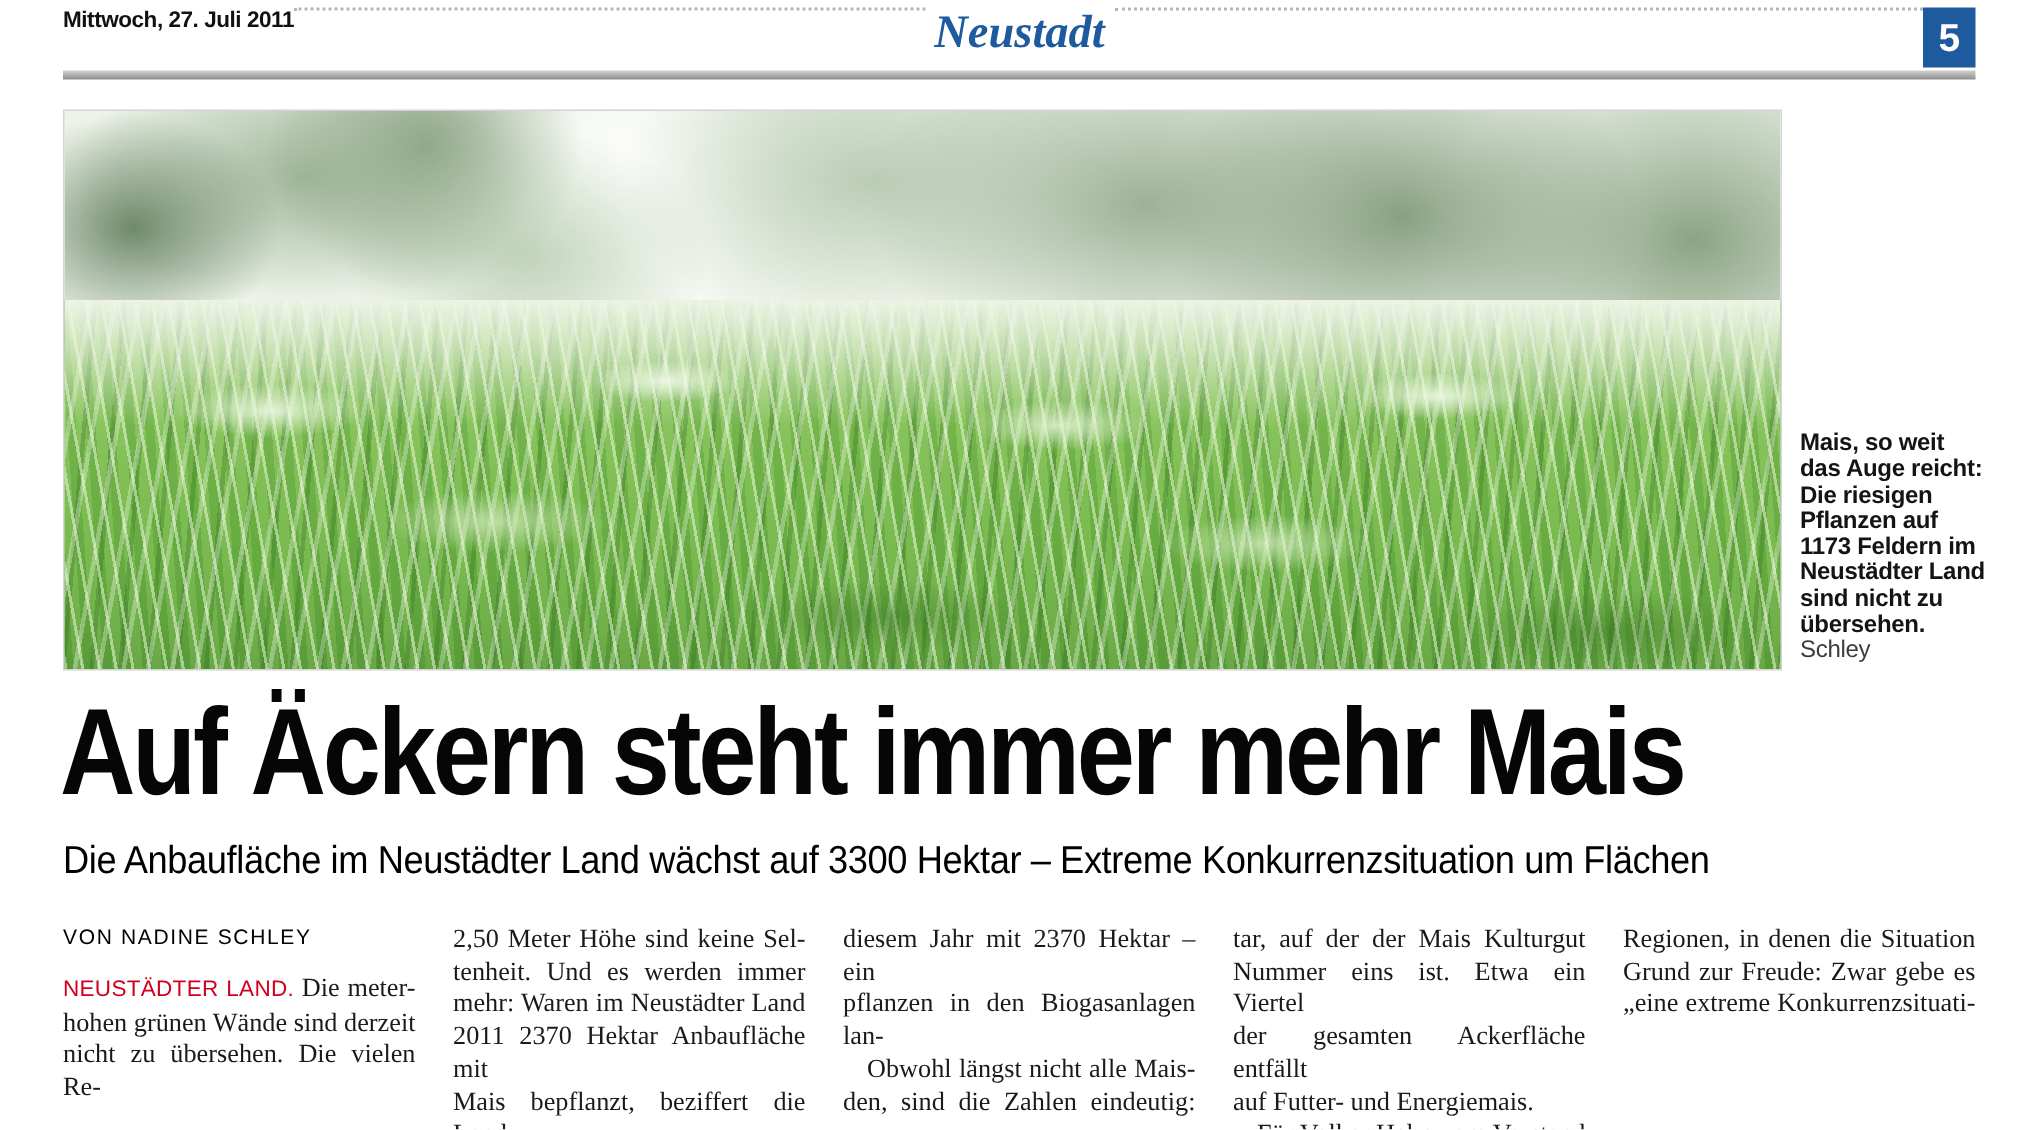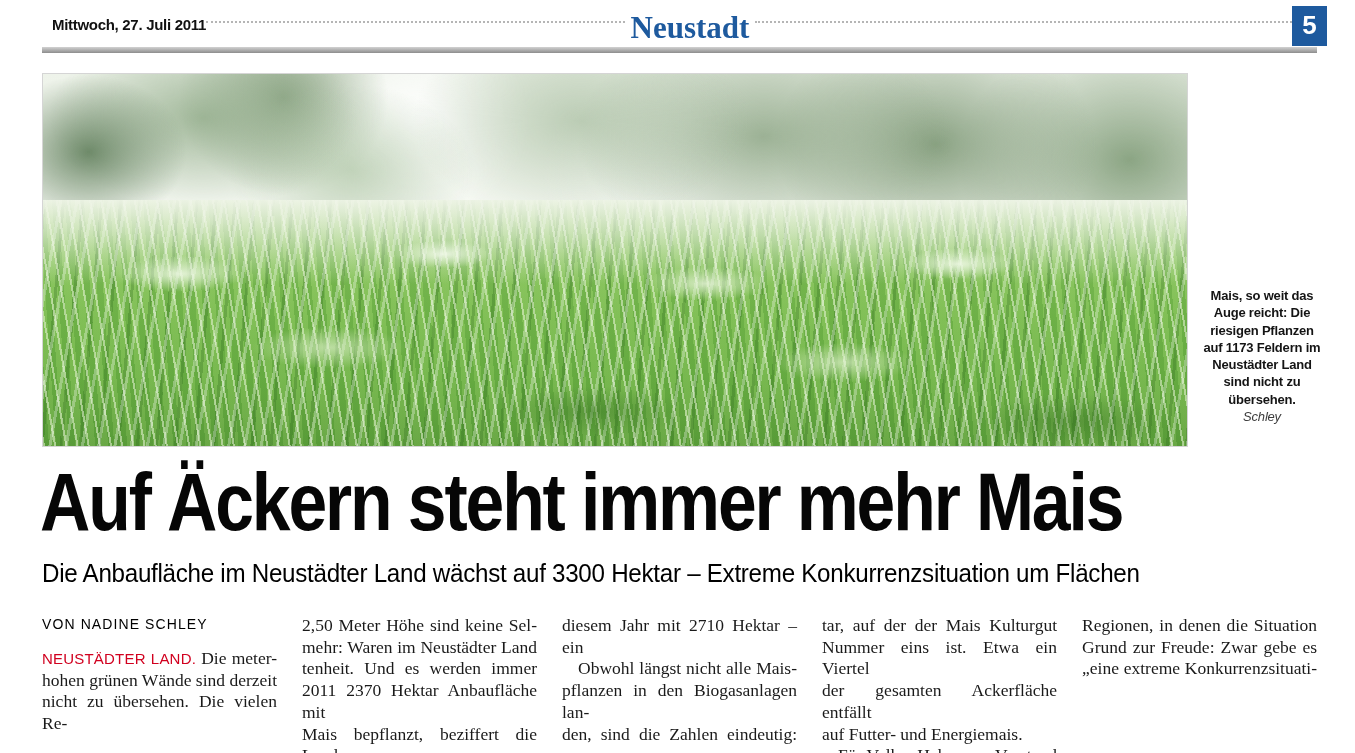--- a/index.html
+++ b/index.html
@@ -2,32 +2,32 @@
 <html lang="de" style="--blue: #1e5a9e; --red: #d1001f;"><head>
 <meta charset="utf-8">
 <style>
   html,body{margin:0;padding:0;background:#ffffff;}
   .page{
     position:relative;width:1355px;height:753px;overflow:hidden;
     background:#ffffff;font-family:"Liberation Serif",serif;color:#1a1a1a;
   }
   
   .header{
-    position:absolute;left:52px;top:5px;width:1275px;height:41px;
-    display:flex;align-items:center;
+    position:absolute;left:42px;top:5px;width:1275px;height:41px;
+    display:flex;align-items:flex-start;
   }
   .dateline{
     font-family:"Liberation Sans",sans-serif;font-weight:700;font-size:15px;
     letter-spacing:-0.3px;color:#111;margin-bottom:3px;white-space:nowrap;
   }
   .leader{height:0;border-bottom:2px dotted #b5b5b5;margin-bottom:8px;}
   .leader.l{flex:0.78;} .leader.r{flex:1;}
   .section-title{
     font-family:"Liberation Serif",serif;font-weight:700;font-size:31px;
-    color:var(--blue,#1e5a9e);margin:0 6px -4px 6px;white-space:nowrap;line-height:1;
+    color:var(--blue,#1e5a9e);margin:0 6px -4px 6px;white-space:nowrap;line-height:1;font-style:italic;
   }
   .pagebox{
     flex:0 0 auto;width:35px;height:40px;background:var(--blue,#1e5a9e);
     display:flex;align-items:center;justify-content:center;
     font-family:"Liberation Sans",sans-serif;font-weight:700;font-size:26px;color:#fff;
   }
   .graybar{
     position:absolute;left:42px;top:47px;width:1275px;height:6px;
     background:linear-gradient(#d2d2d2,#8d8d8d);
   }
@@ -73,25 +73,25 @@
       radial-gradient(ellipse 90px 24px at 58% 34%, rgba(228,242,214,.85), rgba(228,242,214,0) 70%),
       radial-gradient(ellipse 80px 22px at 80% 26%, rgba(238,248,228,.9), rgba(238,248,228,0) 70%),
       radial-gradient(ellipse 110px 30px at 25% 60%, rgba(215,236,196,.7), rgba(215,236,196,0) 70%),
       radial-gradient(ellipse 100px 28px at 70% 66%, rgba(221,240,203,.7), rgba(221,240,203,0) 70%),
       radial-gradient(ellipse 130px 36px at 48% 86%, rgba(58,118,36,.45), rgba(58,118,36,0) 70%),
       radial-gradient(ellipse 140px 40px at 90% 90%, rgba(52,110,32,.4), rgba(52,110,32,0) 70%);
   }
   
   .caption{
     position:absolute;left:1200px;top:287px;width:124px;
-    font-family:"Liberation Sans",sans-serif;font-size:13px;line-height:17.3px;
-    letter-spacing:-0.2px;color:#141414;text-align:center;
+    font-family:"Liberation Sans",sans-serif;font-size:16px;line-height:17.3px;
+    letter-spacing:-0.2px;color:#141414;
   }
   .caption .cap-bold{font-weight:700;margin:0;}
-  .caption .credit{font-weight:400;color:#3d3d3d;margin:0;font-style:italic;}
+  .caption .credit{font-weight:400;color:#3d3d3d;margin:0;}
   
   .headline{
     position:absolute;left:40px;top:461px;white-space:nowrap;
     font-family:"Liberation Sans",sans-serif;font-weight:700;font-size:82px;line-height:1;
     letter-spacing:-2.5px;color:#060606;transform:scaleX(.85);transform-origin:0 0;
   }
   .subheadline{
     position:absolute;left:42px;top:559px;white-space:nowrap;
     font-family:"Liberation Sans",sans-serif;font-weight:400;font-size:26px;line-height:1.1;
     letter-spacing:-0.3px;color:#000;transform:scaleX(.93);transform-origin:0 0;
@@ -148,29 +148,29 @@
 
   <div class="columns">
       <div class="col">
         <div class="byline">VON NADINE SCHLEY</div>
         <div class="bl"><span class="lead">NEUSTÄDTER LAND.</span> Die meter-</div>
         <div class="bl">hohen grünen Wände sind derzeit</div>
         <div class="bl">nicht zu übersehen. Die vielen Re-</div>
       </div>
       <div class="col">
         <div class="bl">2,50 Meter Höhe sind keine Sel-</div>
+        <div class="bl">tenheit. Und es werden immer</div>
         <div class="bl">mehr: Waren im Neustädter Land</div>
-        <div class="bl">tenheit. Und es werden immer</div>
         <div class="bl">2011 2370 Hektar Anbaufläche mit</div>
         <div class="bl">Mais bepflanzt, beziffert die Land-</div>
       </div>
       <div class="col">
-        <div class="bl">diesem Jahr mit 2710 Hektar – ein</div>
+        <div class="bl">diesem Jahr mit 2370 Hektar – ein</div>
+        <div class="bl">pflanzen in den Biogasanlagen lan-</div>
         <div class="bl ind">Obwohl längst nicht alle Mais-</div>
-        <div class="bl">pflanzen in den Biogasanlagen lan-</div>
         <div class="bl">den, sind die Zahlen eindeutig:</div>
       </div>
       <div class="col">
         <div class="bl">tar, auf der der Mais Kulturgut</div>
         <div class="bl">Nummer eins ist. Etwa ein Viertel</div>
         <div class="bl">der gesamten Ackerfläche entfällt</div>
         <div class="bl last">auf Futter- und Energiemais.</div>
         <div class="bl ind">Für Volker Hahn vom Vorstand</div>
       </div>
       <div class="col">

